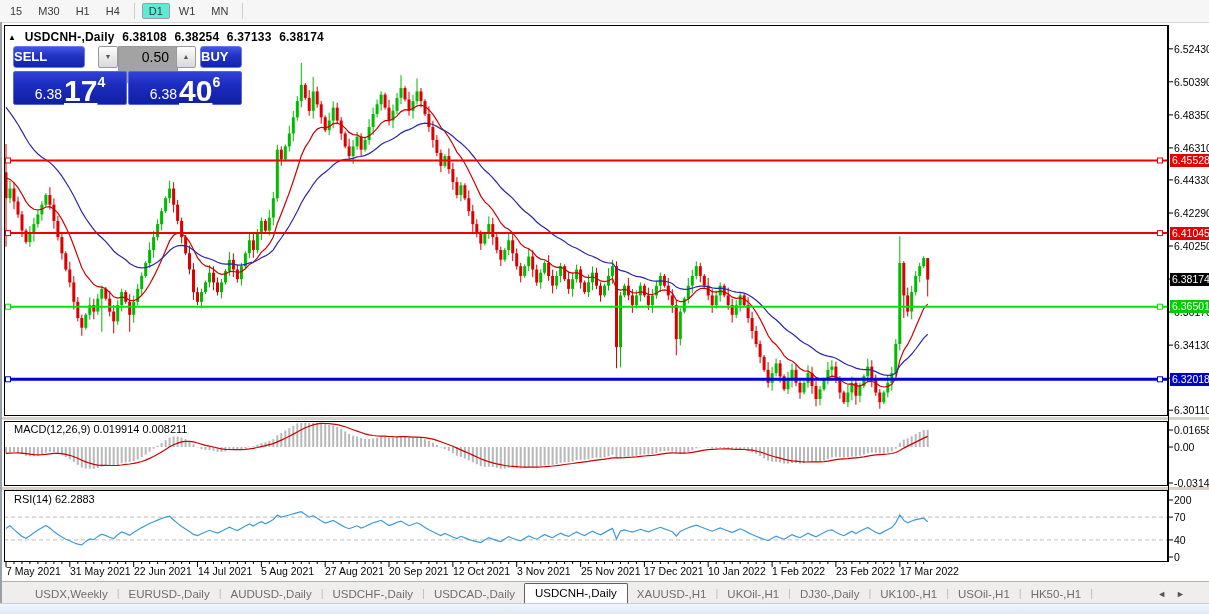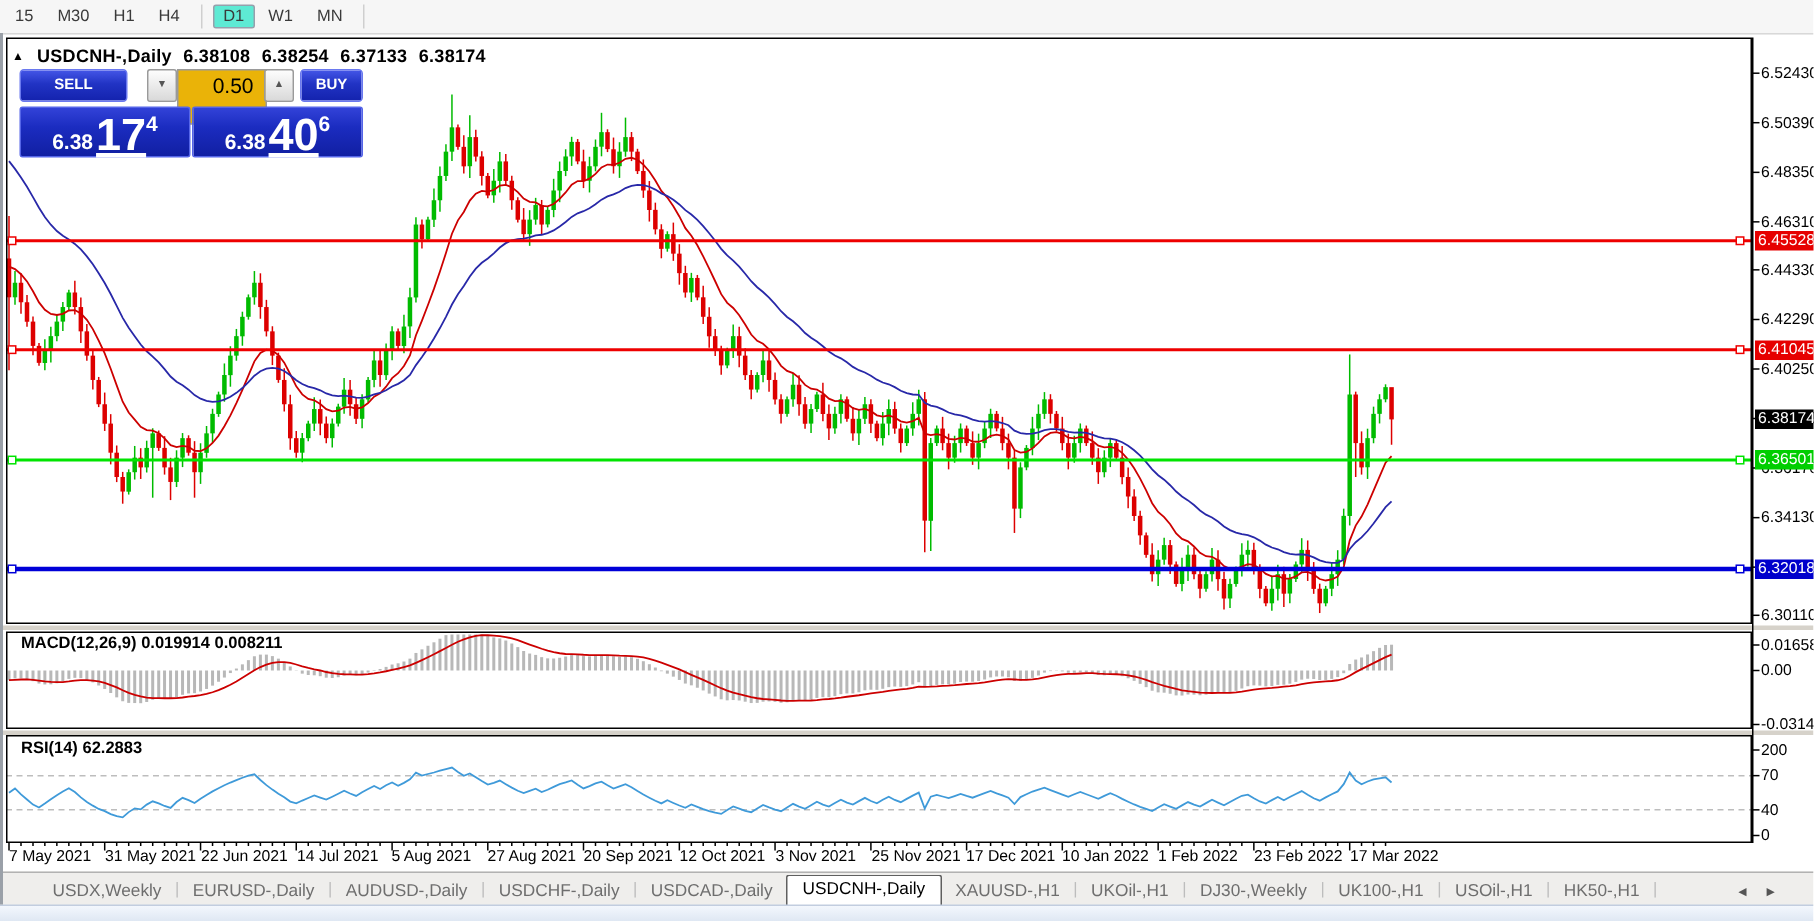--- a/index.html
+++ b/index.html
@@ -15,42 +15,42 @@
   #plot{position:absolute;left:0;top:0;z-index:1;}
   .winleft{position:absolute;left:0;top:22px;width:2px;height:581px;background:#9aa0a8;z-index:7;}
   
   .symlabel{position:absolute;left:8px;top:30px;font-size:12px;font-weight:bold;color:#000;z-index:5;
             letter-spacing:0.2px;text-align:center;}
   .symlabel .tri{font-size:8px;margin-right:5px;position:relative;top:-1px;}
   .symlabel span{margin-right:4px;}
   
   .panel{position:absolute;left:13px;top:46px;width:227px;height:58px;z-index:10;}
   .pbtn{position:absolute;top:0;height:20px;line-height:20px;color:#fff;font-weight:bold;
-        text-align:center;font-size:10px;border:1px solid #6a79ef;border-radius:3px;
+        font-size:13px;border:1px solid #6a79ef;border-radius:3px;
         background:linear-gradient(#4355e6,#2133c4 45%,#1423ae);cursor:pointer;}
   .spin{position:absolute;top:0;width:18px;height:20px;line-height:19px;text-align:center;
         background:linear-gradient(#fdfdfd,#d9d9d9);border:1px solid #9a9a9a;border-radius:2px;
         color:#555;font-size:7px;cursor:pointer;}
   .vol{position:absolute;top:0;left:105px;width:46px;height:18px;border:1px solid #9a9a9a;
-       background:#eab308;font-size:14px;color:#000;text-align:right;padding:1px 8px 16px 4px;
+       background:#a3a3a3;font-size:14px;color:#000;text-align:right;padding:1px 8px 16px 4px;
        font-family:"Liberation Sans",sans-serif;}
   .bigbox{position:absolute;top:25px;height:32px;border:1px solid #5565e8;border-radius:2px;
           background:linear-gradient(#3242d8,#1b2cc0 40%,#111fa2);color:#fff;display:flex;
           align-items:flex-end;justify-content:center;cursor:pointer;}
-  .bb-small{font-size:14px;font-weight:bold;line-height:19px;margin-right:2px;}
+  .bb-small{font-size:14px;font-weight:normal;line-height:19px;margin-right:2px;}
   .bb-big{font-size:30px;font-weight:bold;line-height:27px;text-decoration:underline;}
   .bb-sup{font-size:14px;font-weight:bold;align-self:flex-start;margin-top:2px;}
   
   .pricetick{position:absolute;left:1174px;font-size:10.5px;color:#000;z-index:3;white-space:nowrap;}
   .badge{position:absolute;left:1170px;width:39px;height:13px;line-height:13px;font-size:10.5px;
          padding-left:2px;color:#fff;z-index:5;white-space:nowrap;}
   .indaxis{position:absolute;left:1174px;font-size:10.5px;color:#000;z-index:3;white-space:nowrap;}
   .datelabel{position:absolute;top:565px;font-size:10.5px;color:#000;z-index:3;white-space:nowrap;}
   .indlabel{position:absolute;font-size:11px;color:#000;z-index:4;white-space:nowrap;}
-  .indlabel b{font-weight:bold;}
+  .indlabel b{font-weight:normal;}
   
   .tabs{position:absolute;left:0;top:581px;width:1209px;height:22px;background:#efeeec;
         border-top:1px solid #b2b2b2;display:flex;align-items:flex-end;z-index:6;}
   .tabspacer{width:26px;}
   .tab{font-size:11.5px;color:#6e6e6e;padding:3px 9px 4px;white-space:nowrap;cursor:pointer;}
   .tab.active{background:#fff;color:#000;border:1px solid #5f5f5f;border-bottom:1px solid #fff;
               border-radius:2px 2px 0 0;padding:3px 10px 4px;font-weight:normal;}
   .tsep{color:#bdbdbd;font-size:11px;padding:0 0 5px;}
   .tabarrows{margin-left:auto;padding:0 14px 5px;color:#555;font-size:9px;letter-spacing:10px;cursor:pointer;}
   .statusbar{position:absolute;left:0;top:603px;width:1209px;height:11px;z-index:6;
@@ -1027,21 +1027,21 @@
     <div class="tab">AUDUSD-,Daily</div>
     <div class="tsep">|</div>
     <div class="tab">USDCHF-,Daily</div>
     <div class="tsep">|</div>
     <div class="tab">USDCAD-,Daily</div>
     <div class="tab active">USDCNH-,Daily</div>
     <div class="tab">XAUUSD-,H1</div>
     <div class="tsep">|</div>
     <div class="tab">UKOil-,H1</div>
     <div class="tsep">|</div>
-    <div class="tab">DJ30-,Weekly</div>
+    <div class="tab">DJ30-,Daily</div>
     <div class="tsep">|</div>
     <div class="tab">UK100-,H1</div>
     <div class="tsep">|</div>
     <div class="tab">USOil-,H1</div>
     <div class="tsep">|</div>
     <div class="tab">HK50-,H1</div>
     <div class="tsep">|</div>
     <div class="tabarrows"><span>◄</span><span>►</span></div>
   </div>
 <div class="statusbar"></div>

